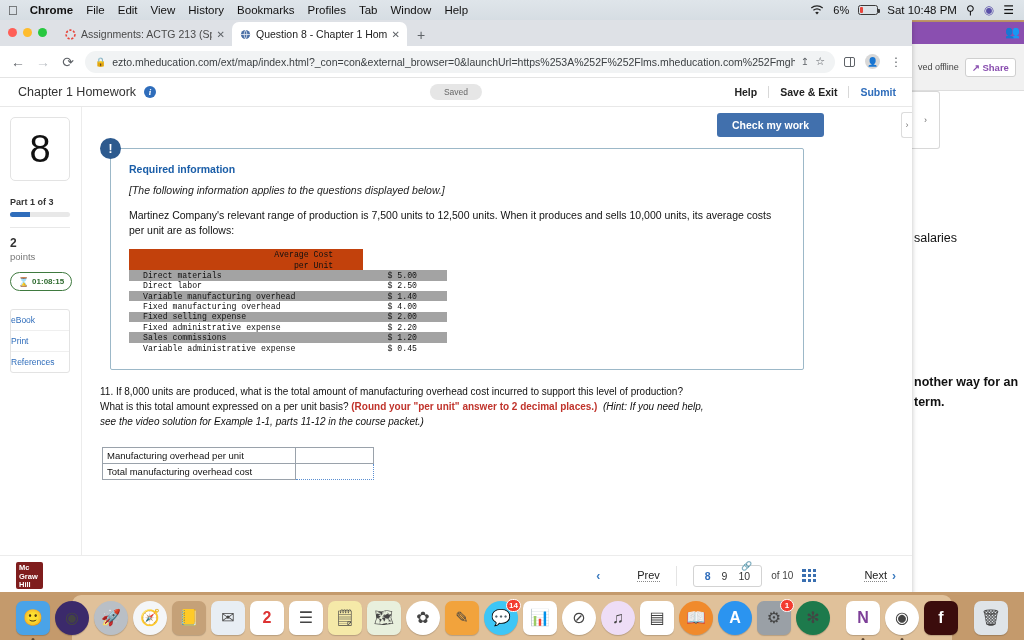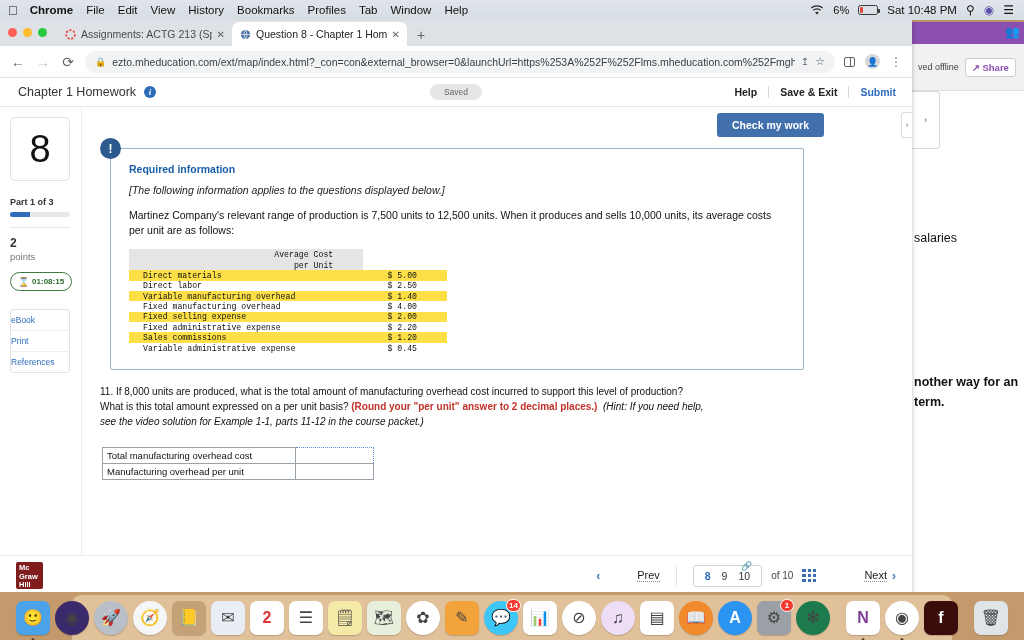--- a/index.html
+++ b/index.html
@@ -181,25 +181,25 @@
   }
   .req-title{font-size:10.5px;font-weight:bold;color:#1b5ea8;}
   .req-sub{font-size:10.5px;font-style:italic;color:#222;margin-top:9px;}
   .req-para{font-size:10.5px;color:#111;margin-top:12px;line-height:1.45;}
   .cost-table{
     margin-top:11px;width:318px;border-collapse:collapse;
     font-family:"Liberation Mono","DejaVu Sans Mono",monospace;font-size:8.2px;color:#111;
   }
   .cost-table th,.cost-table td{padding:0.7px 0;}
   .cost-table thead th{text-align:right;padding-right:30px;font-weight:normal;}
-  .cost-table tr.shade{background:#fde047;}
+  .cost-table tr.shade{background:#a3a3a3;}
   .cost-table tr.plain{background:#fff;}
   .cost-table td.lbl{padding-left:14px;text-align:left;}
   .cost-table td.val{text-align:right;padding-right:30px;white-space:pre;}
-  .hdr-shade{background:#e5e5e5;}
+  .hdr-shade{background:#c2410c;}
 
   .qtext{margin-top:15px;margin-left:2px;font-size:10px;color:#111;line-height:1.48;max-width:672px;}
   .qtext .red{color:#c0332b;font-weight:bold;}
   .qtext .hint{font-style:italic;font-weight:normal;}
 
   .ans-table{
     margin-top:17px;margin-left:4px;width:272px;border-collapse:collapse;
     font-size:9.5px;color:#111;
   }
   .ans-table td{border:1px solid #9aa2ab;height:16px;padding:1px 4px;}
@@ -465,28 +465,28 @@
           <div>11. If 8,000 units are produced, what is the total amount of manufacturing overhead cost incurred to support this level of production?</div>
           <div>
             <span>What is this total amount expressed on a per unit basis? </span><span class="red">(Round your "per unit" answer to 2 decimal places.)</span><span>&nbsp;&nbsp;</span><span class="hint">(Hint: If you need help,</span>
           </div>
           <div class="hint">see the video solution for Example 1-1, parts 11-12 in the course packet.)</div>
         </div>
 
         <table class="ans-table">
           <tbody>
               <tr>
-                <td>Total manufacturing overhead cost</td>
-                <td class="inp focused">
+                <td>Manufacturing overhead per unit</td>
+                <td class="inp">
                   <span class="caret"></span>
                 </td>
               </tr>
               <tr>
-                <td>Manufacturing overhead per unit</td>
-                <td class="inp">
+                <td>Total manufacturing overhead cost</td>
+                <td class="inp focused">
                   <span class="caret"></span>
                 </td>
               </tr>
             </tbody>
         </table>
 
       </div>
     </div>
 
     <div class="footer">

